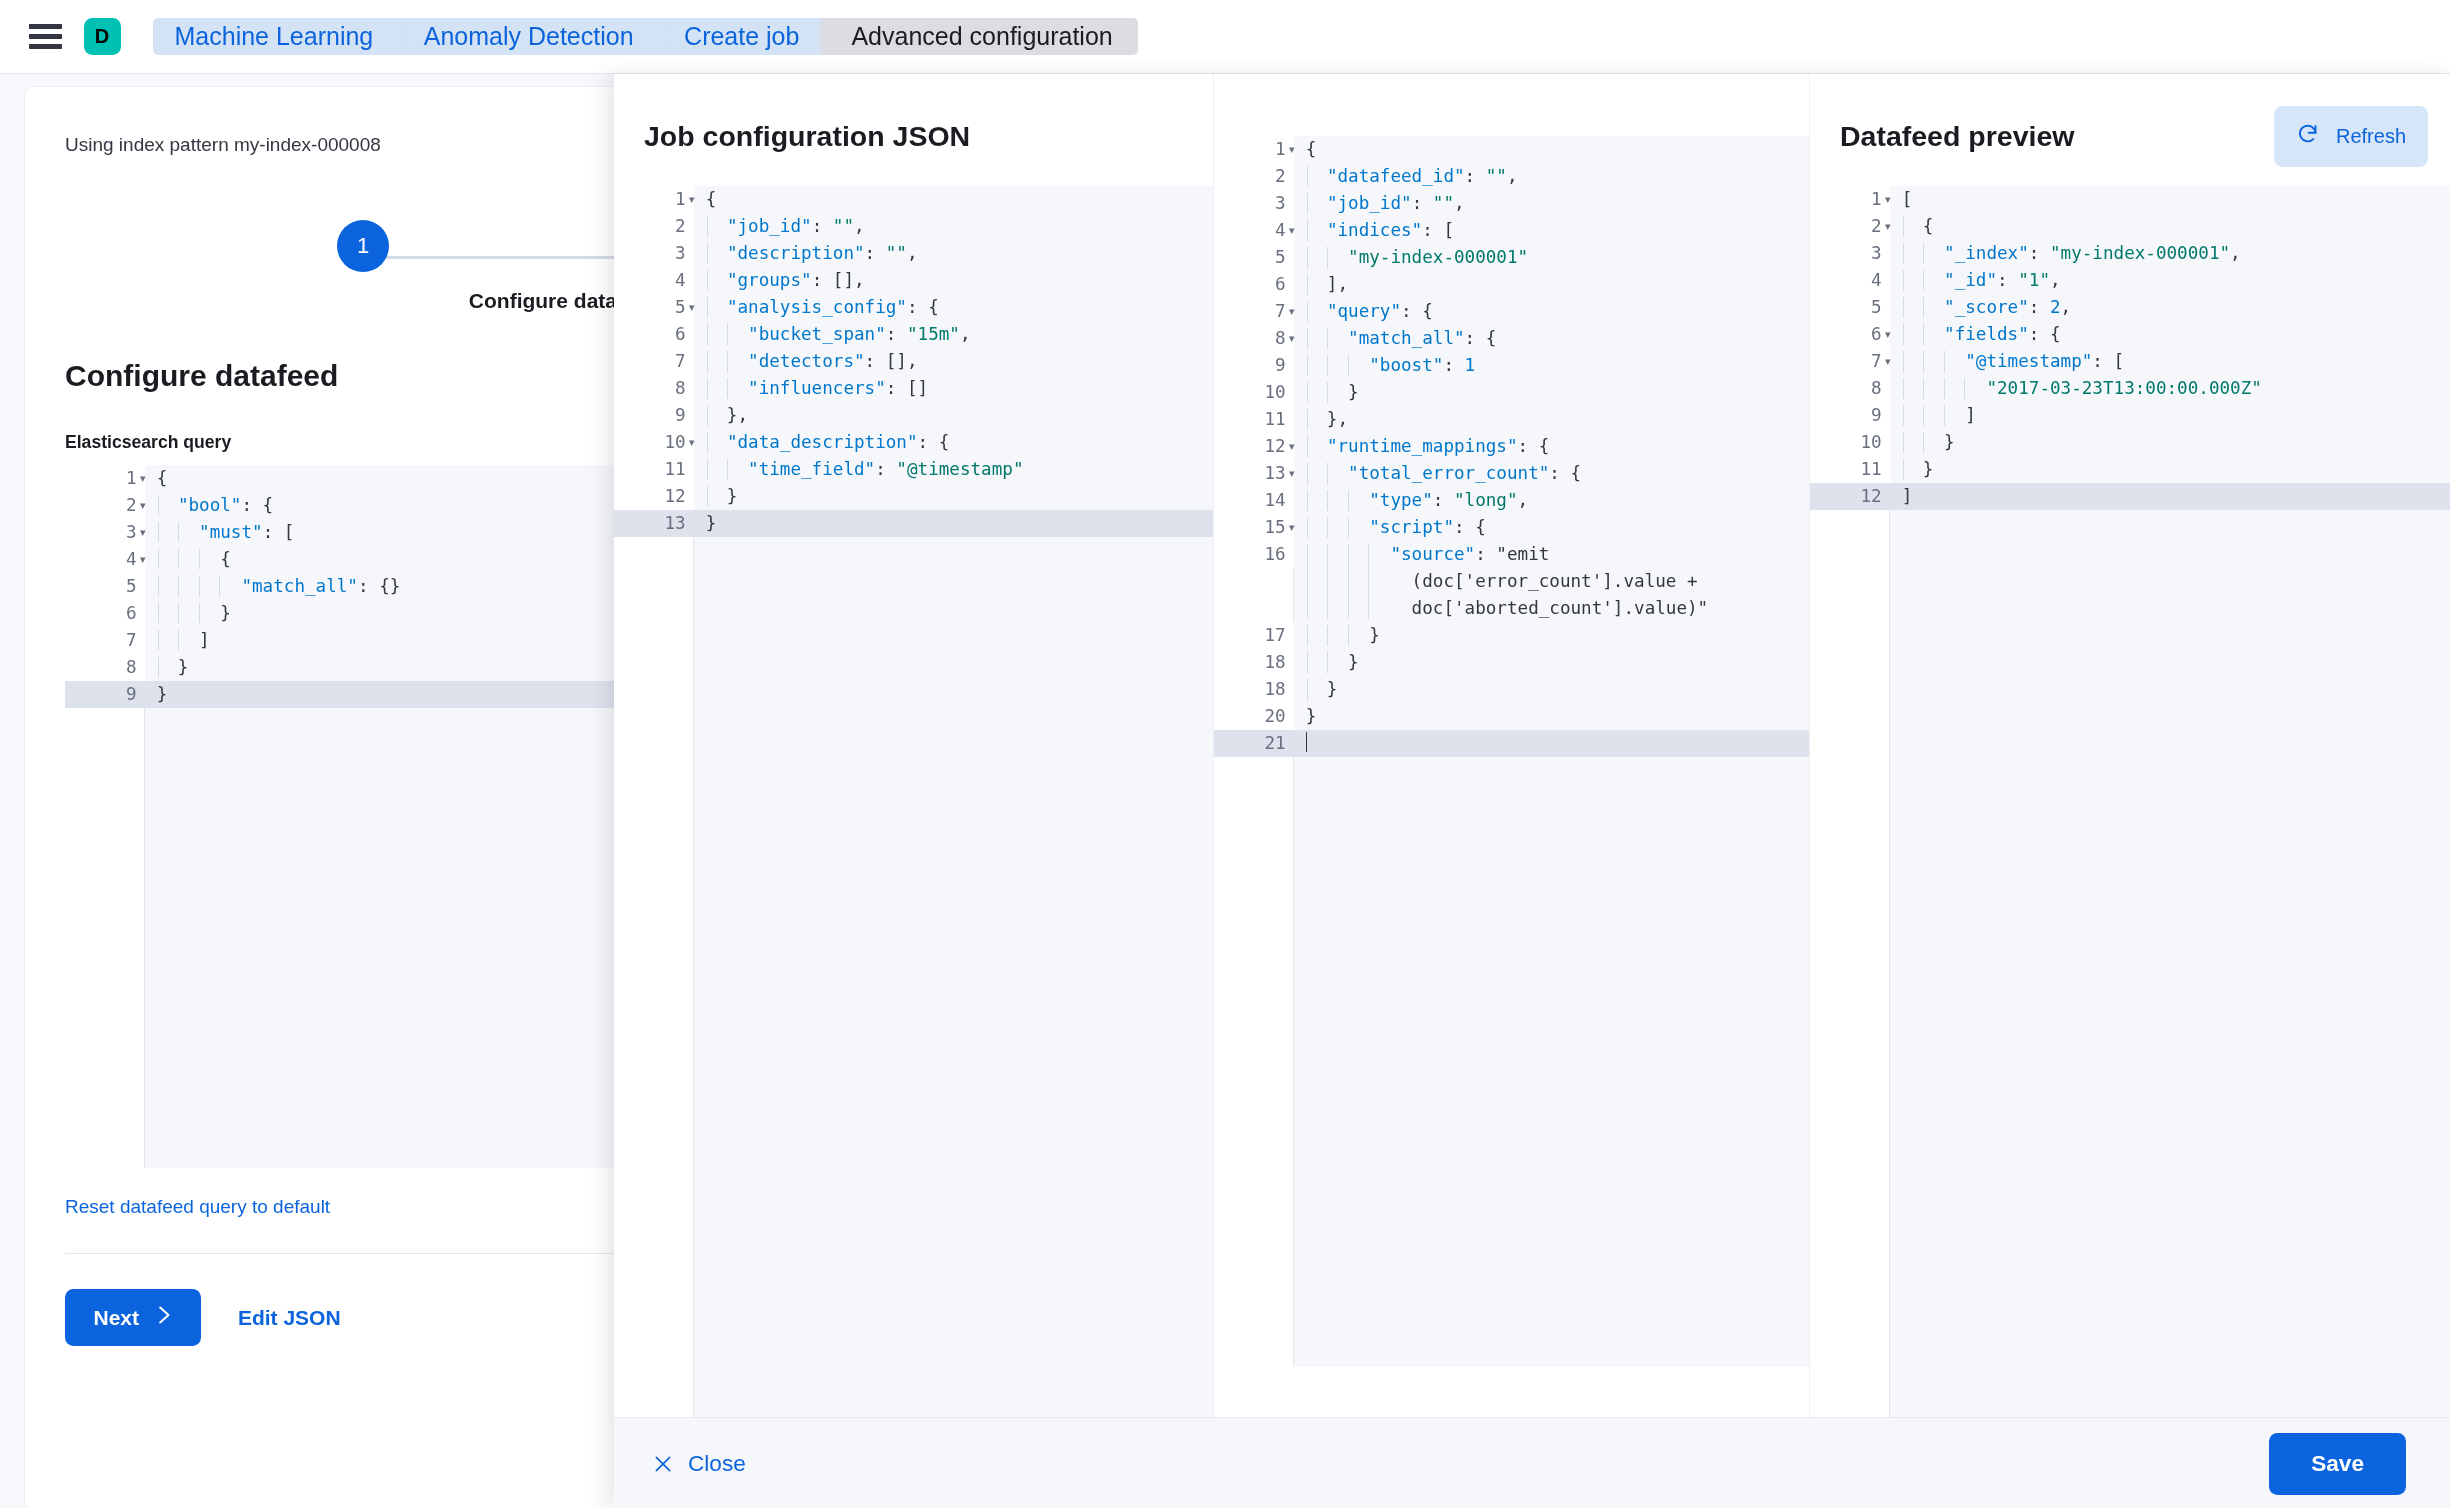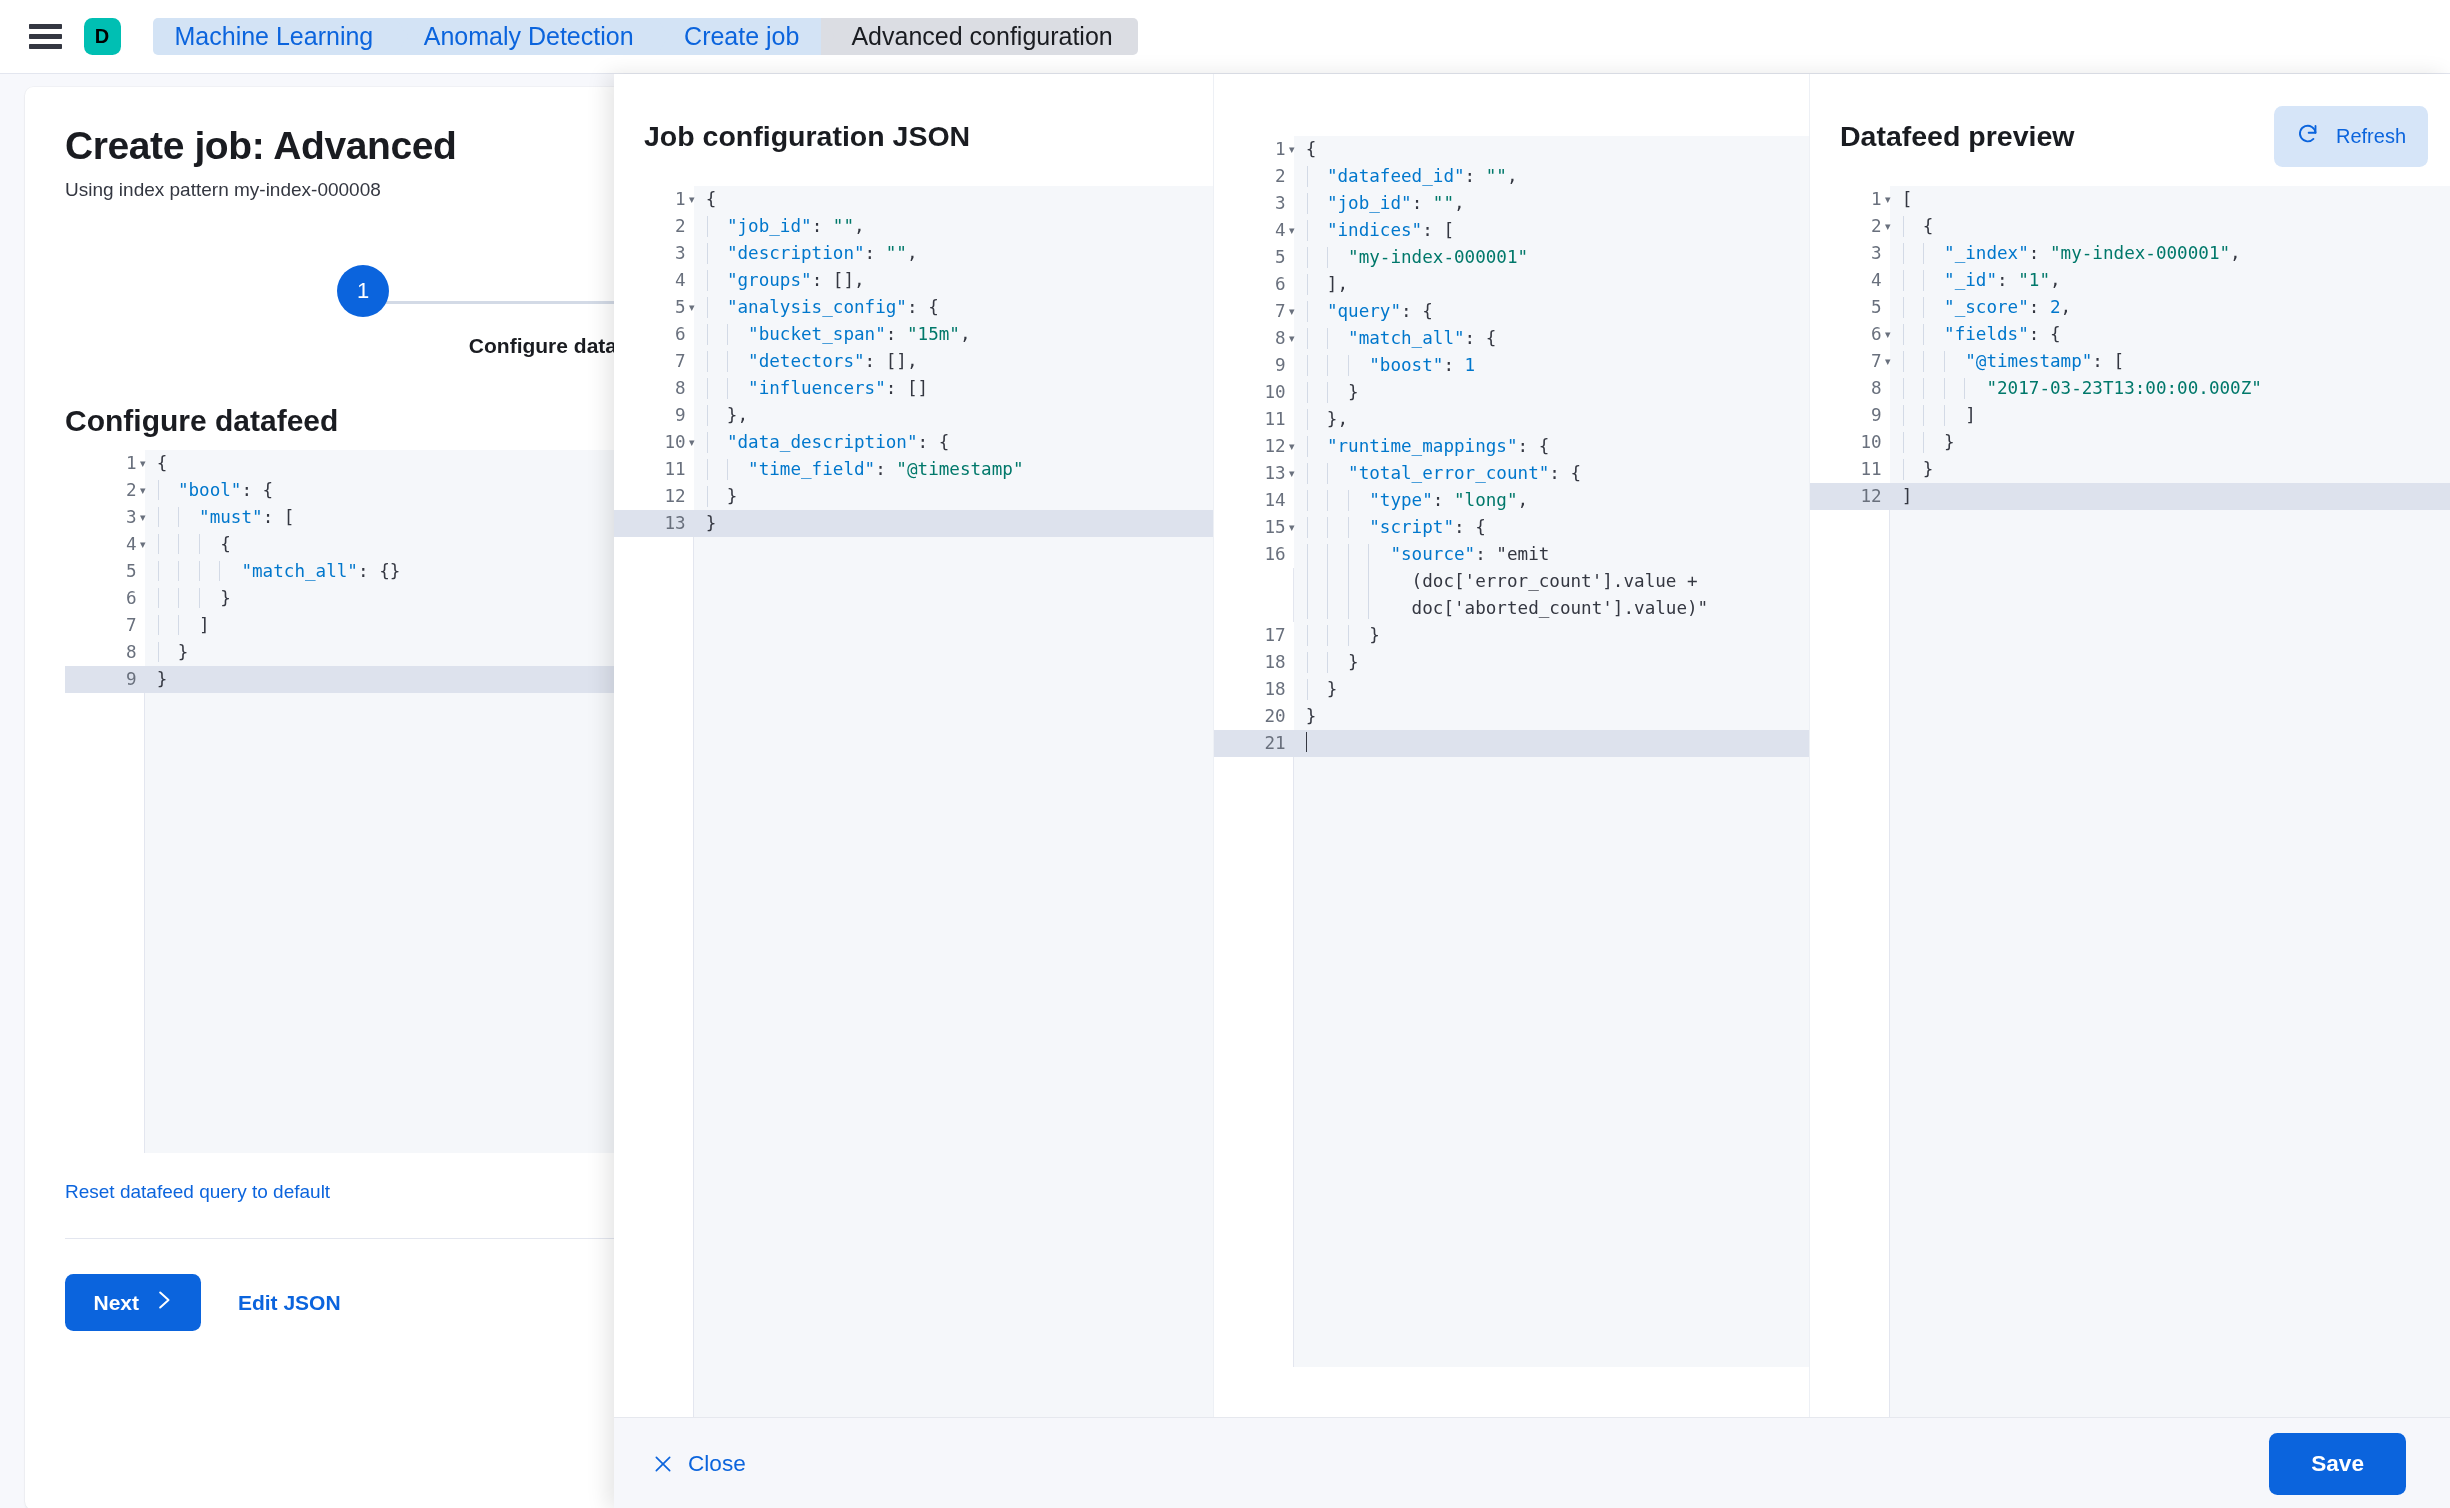--- a/index.html
+++ b/index.html
@@ -177,30 +177,30 @@
         </span>
       </div>
       <div class="crumb last">
         <span>Advanced configuration</span>
       </div>
     </div>
   </div>
 
   <div class="page">
     <div class="page-inner">
-      <div class="page-title">Create job: Advanced</div>
       <div class="page-sub">Using index pattern my-index-000008</div>
 
       <div class="steps">
         <div class="rail"></div>
         <div class="step-circle">1</div>
         <div class="step-label">Configure datafeed</div>
       </div>
 
       <div class="section-title">Configure datafeed</div>
+      <div class="field-label">Elasticsearch query</div>
 
       <div class="es-editor">
         <div class="ed-gutter"></div>
         <div class="ed-rows" id="es-rows">
             <div class="row">
               <span class="ln">1</span>
               <span class="fold">▾</span>
               <span class="code" style="position:relative">{</span>
             </div>
             <div class="row">

